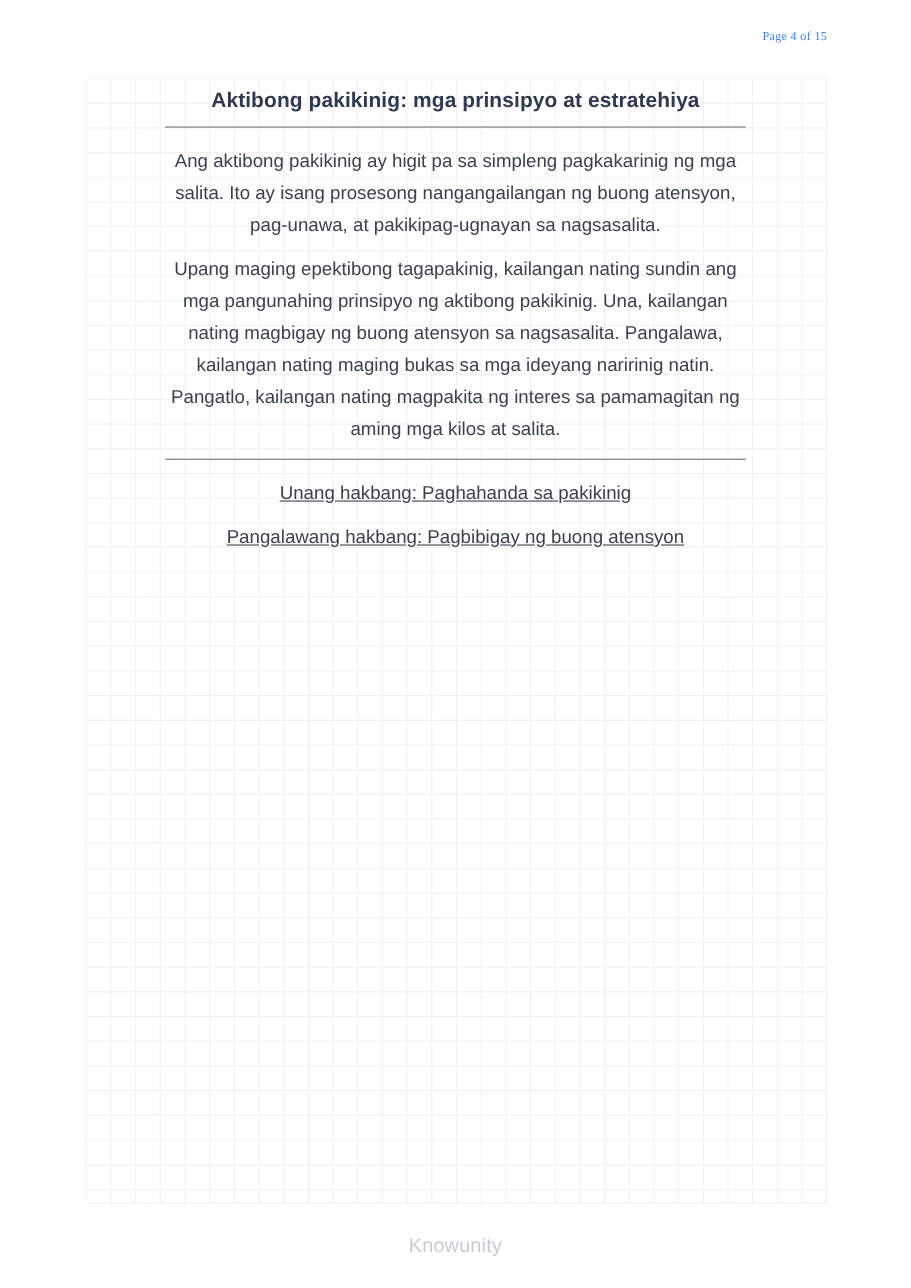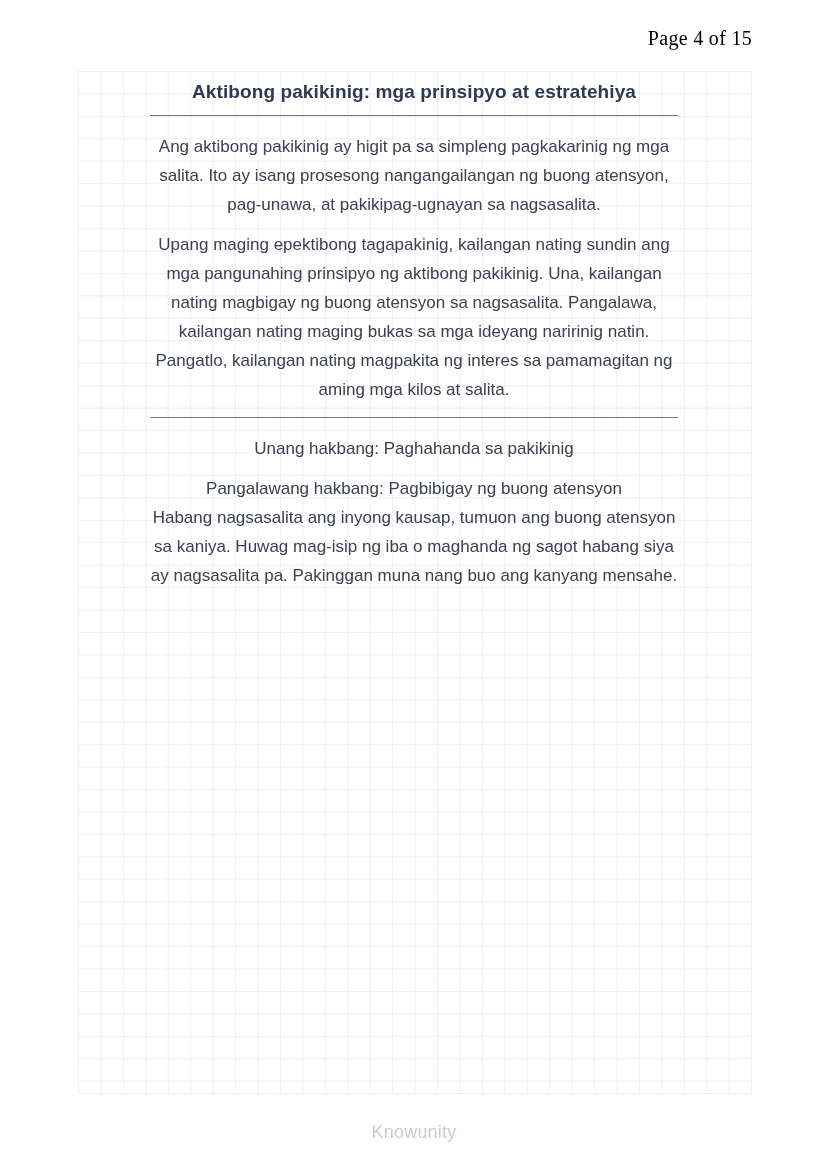--- a/index.html
+++ b/index.html
@@ -18,22 +18,22 @@
     height: 1171px;
     background: #ffffff;
   }
 
   
   .page-indicator {
     position: absolute;
     top: 27px;
     right: 76px;
     font-family: "Liberation Serif", "DejaVu Serif", serif;
-    font-size: 20px;
-    color: #000000;
+    font-size: 11px;
+    color: #3b82f6;
     letter-spacing: 0.3px;
   }
 
   
   .grid-bg {
     position: absolute;
     left: 78px;
     top: 71px;
     width: 674px;
     height: 1023px;
@@ -71,21 +71,21 @@
 
   .rule {
     border: none;
     border-top: 1px solid #6e7680;
     margin: 13px 0 16px 0;
     width: 100%;
   }
 
   .content p { margin-top: 11px; }
 
-  .step-title, .step-body { display: block; }
+  .step-title, .step-body { display: block; text-decoration: underline; }
 
   
   .footer {
     position: absolute;
     left: 0;
     top: 1122px;
     width: 100%;
     text-align: center;
     font-size: 18px;
     color: #c7ccd4;
@@ -111,21 +111,20 @@
     <p>Upang maging epektibong tagapakinig, kailangan nating sundin ang mga pangunahing prinsipyo ng aktibong pakikinig. Una, kailangan nating magbigay ng buong atensyon sa nagsasalita. Pangalawa, kailangan nating maging bukas sa mga ideyang naririnig natin. Pangatlo, kailangan nating magpakita ng interes sa pamamagitan ng aming mga kilos at salita.</p>
 
     <div class="rule"></div>
 
     <p class="step">
       <span class="step-title">Unang hakbang: Paghahanda sa pakikinig</span>
     </p>
 
     <p class="step">
       <span class="step-title">Pangalawang hakbang: Pagbibigay ng buong atensyon</span>
-      <span class="step-body">Habang nagsasalita ang inyong kausap, tumuon ang buong atensyon sa kaniya. Huwag mag-isip ng iba o maghanda ng sagot habang siya ay nagsasalita pa. Pakinggan muna nang buo ang kanyang mensahe.</span>
     </p>
 
 
   </div>
 
   <div class="footer">Knowunity</div>
 
 </div>
 
 </body></html>

